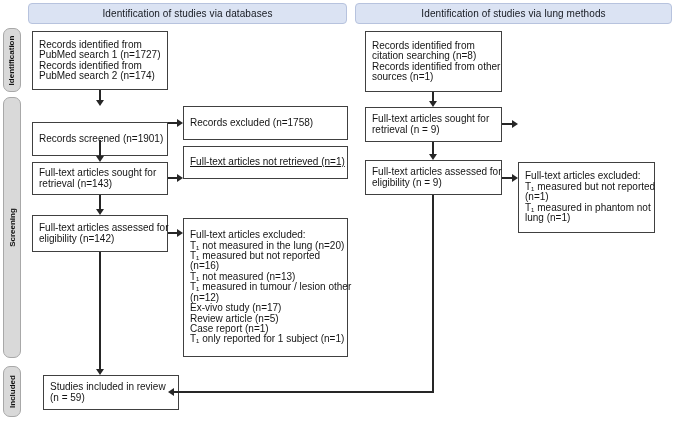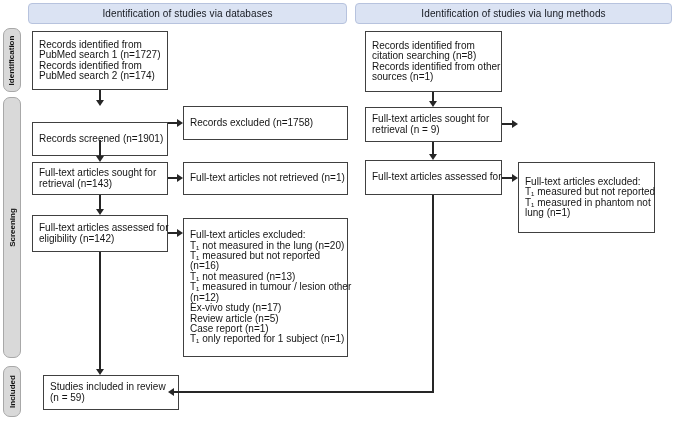--- a/index.html
+++ b/index.html
@@ -69,21 +69,21 @@
   <div class="box" style="left:32px;top:106px;width:136px;height:34px;margin-top:16px;">
       <div class="ln">Records screened (n=1901)</div>
     </div>
   <div class="box" style="left:183px;top:106px;width:165px;height:34px;">
       <div class="ln">Records excluded (n=1758)</div>
     </div>
   <div class="box" style="left:32px;top:162px;width:136px;height:33px;">
       <div class="ln">Full-text articles sought for</div>
       <div class="ln">retrieval (n=143)</div>
     </div>
-  <div class="box" style="left:183px;top:162px;width:165px;height:33px;">
+  <div class="box" style="left:183px;top:146px;width:165px;height:33px;text-decoration:underline;">
       <div class="ln">Full-text articles not retrieved (n=1)</div>
     </div>
   <div class="box" style="left:32px;top:215px;width:136px;height:37px;">
       <div class="ln">Full-text articles assessed for</div>
       <div class="ln">eligibility (n=142)</div>
     </div>
   <div class="box" style="left:183px;top:218px;width:165px;height:139px;">
       <div class="ln">Full-text articles excluded:</div>
       <div class="ln">T₁ not measured in the lung (n=20)</div>
       <div class="ln">T₁ measured but not reported</div>
@@ -106,24 +106,26 @@
       <div class="ln">citation searching (n=8)</div>
       <div class="ln">Records identified from other</div>
       <div class="ln">sources (n=1)</div>
     </div>
   <div class="box" style="left:365px;top:107px;width:137px;height:35px;">
       <div class="ln">Full-text articles sought for</div>
       <div class="ln">retrieval (n = 9)</div>
     </div>
   <div class="box" style="left:365px;top:160px;width:137px;height:35px;">
       <div class="ln">Full-text articles assessed for</div>
+      <div class="ln">eligibility (n = 9)</div>
     </div>
   <div class="box" style="left:518px;top:162px;width:137px;height:71px;">
       <div class="ln">Full-text articles excluded:</div>
       <div class="ln">T₁ measured but not reported</div>
+      <div class="ln">(n=1)</div>
       <div class="ln">T₁ measured in phantom not</div>
       <div class="ln">lung (n=1)</div>
     </div>
 
   <div class="vl" style="left:99px;top:90px;height:10px;"></div>
   <div class="ah ah-down" style="left:96px;top:100px;"></div>
 
   <div class="hl" style="left:168px;top:122px;width:9px;"></div>
   <div class="ah ah-right" style="left:177px;top:119px;"></div>
 

